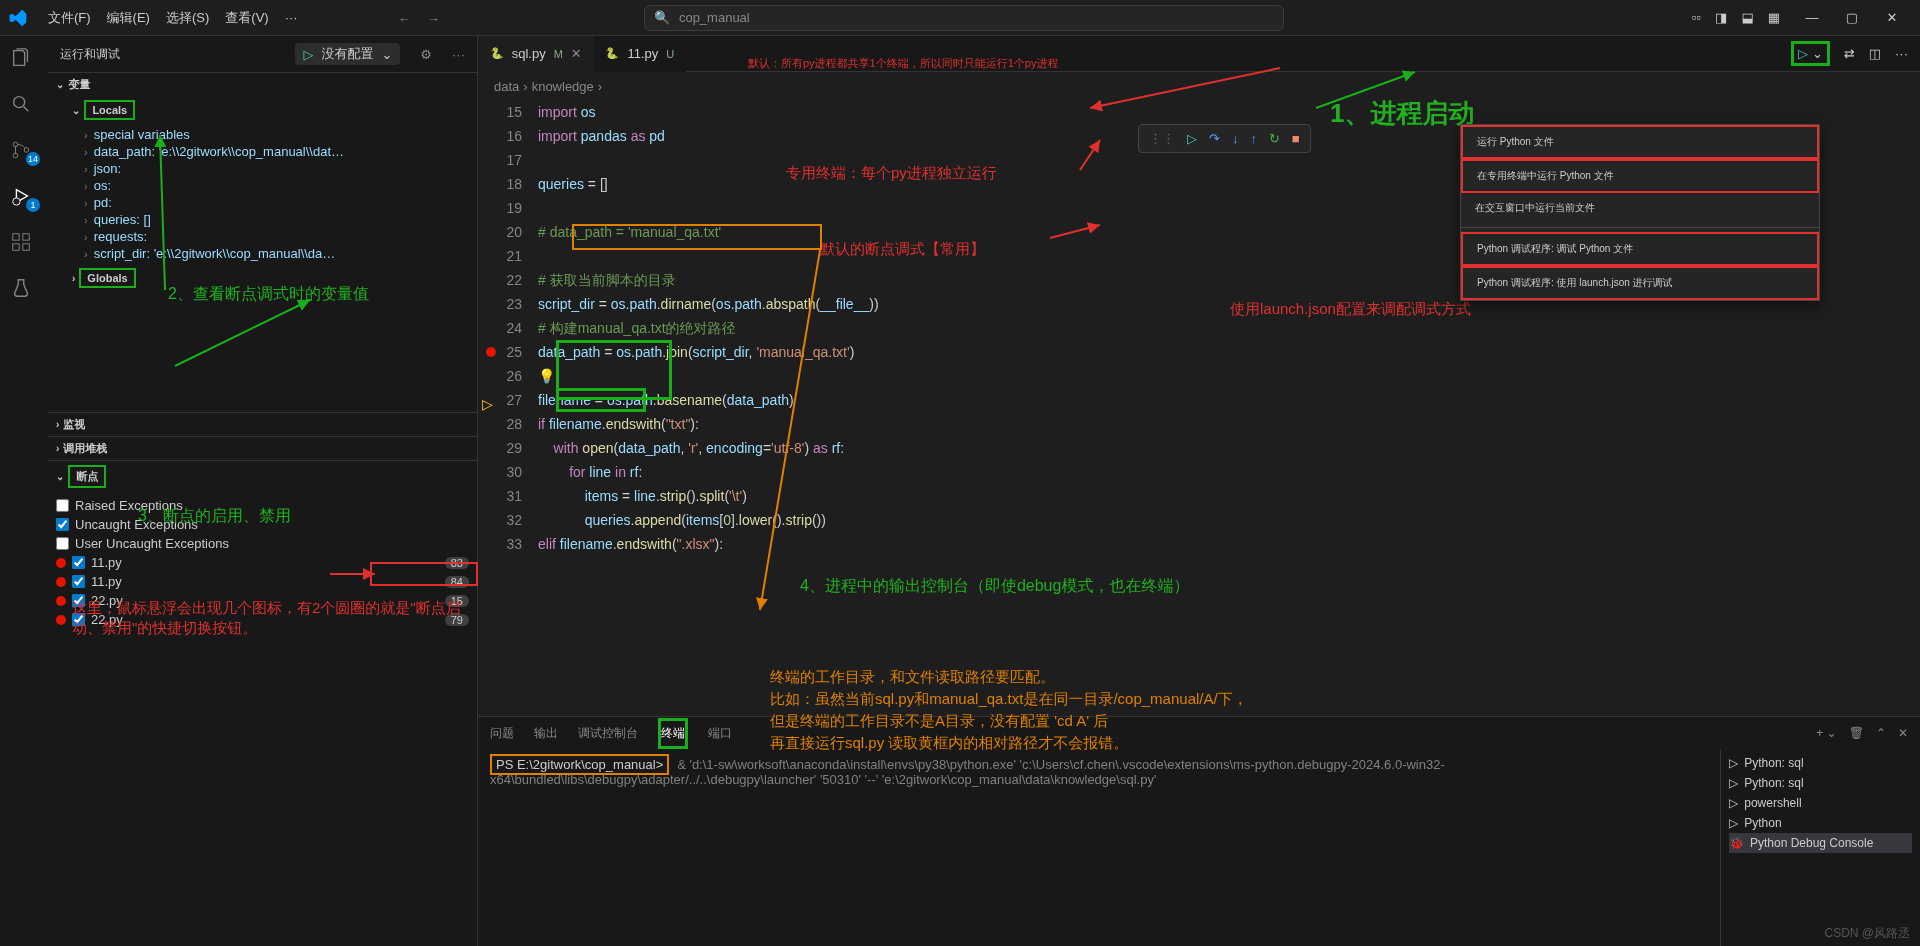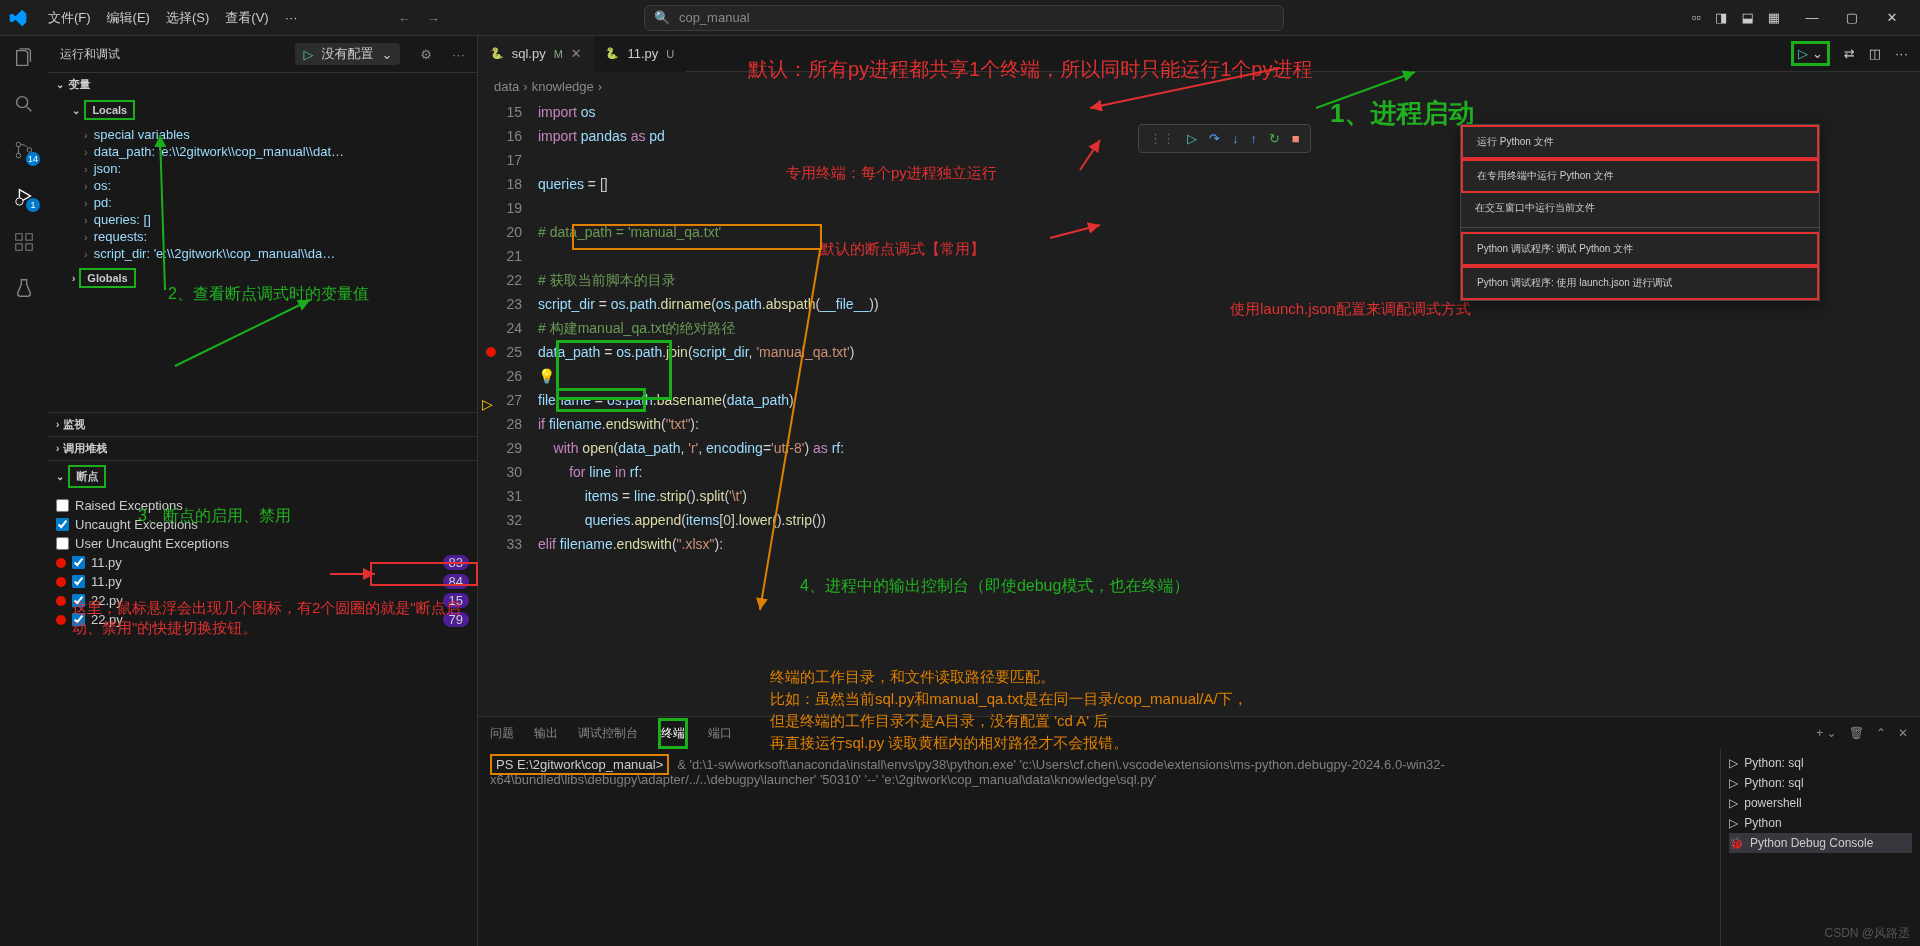--- a/index.html
+++ b/index.html
@@ -10,21 +10,21 @@
 .title-bar .dots { margin-left: 8px; color: #ccc; }
 .title-bar .nav-arrows { display: flex; gap: 16px; margin-left: 100px; color: #888; }
 .title-bar .search-box { flex: 0 0 640px; margin: 0 auto; height: 26px; background: #252526; border: 1px solid #3c3c3c; border-radius: 6px; display: flex; align-items: center; padding: 0 10px; gap: 8px; color: #888; }
 .title-bar .right-icons { display: flex; gap: 14px; margin-left: auto; align-items: center; }
 .title-bar .right-icons span { cursor: pointer; }
 .win-controls { display: flex; gap: 0; margin-left: 12px; }
 .win-controls span { width: 40px; height: 30px; display: flex; align-items: center; justify-content: center; }
 
 .main { display: flex; height: calc(100% - 36px); }
 .activity-bar { width: 48px; background: #181818; display: flex; flex-direction: column; align-items: center; padding-top: 8px; gap: 18px; }
-.activity-bar .icon { width: 28px; height: 28px; display: flex; align-items: center; justify-content: center; color: #858585; position: relative; cursor: pointer; }
+.activity-bar .icon { width: 28px; height: 28px; display: flex; align-items: center; justify-content: flex-start; color: #858585; position: relative; cursor: pointer; }
 .activity-bar .icon.active { color: #fff; }
 .activity-bar .badge { position: absolute; right: -2px; bottom: -2px; background: #007acc; color: #fff; border-radius: 50%; font-size: 9px; min-width: 14px; height: 14px; display: flex; align-items: center; justify-content: center; }
 
 .sidebar { width: 430px; background: #181818; color: #ccc; display: flex; flex-direction: column; border-right: 1px solid #333; }
 .sidebar-header { height: 36px; display: flex; align-items: center; padding: 0 12px; gap: 12px; }
 .sidebar-title { font-size: 12px; }
 .run-config { display: flex; align-items: center; background: #2d2d2d; border-radius: 4px; padding: 2px 8px; gap: 8px; margin-left: auto; }
 .play-icon { color: #4ec9b0; }
 .gear { margin-left: 8px; color: #888; }
 
@@ -34,21 +34,21 @@
 .green-box { border: 2px solid #1aae1a; padding: 2px 6px; }
 
 .var-tree { padding: 2px 0 2px 20px; font-family: Consolas, monospace; font-size: 13px; }
 .var-line { display: flex; align-items: center; color: #9cdcfe; padding: 1px 0; white-space: nowrap; overflow: hidden; text-overflow: ellipsis; }
 .var-line .tc { color: #7a7a7a; margin-right: 6px; font-size: 11px; }
 
 .bp-list { padding: 4px 8px; }
 .bp-item { display: flex; align-items: center; gap: 6px; padding: 2px 0; font-size: 13px; }
 .bp-item input[type="checkbox"] { accent-color: #007acc; }
 .bp-item .red-dot { width: 10px; height: 10px; background: #e51400; border-radius: 50%; }
-.bp-badge { margin-left: auto; background: #4c1d95; color: #ccc; border-radius: 8px; padding: 0 6px; font-size: 13px; }
+.bp-badge { margin-left: auto; background: #404040; color: #ccc; border-radius: 8px; padding: 0 6px; font-size: 11px; }
 
 .annotation { color: #e03030; position: absolute; font-size: 15px; font-weight: 500; }
 .annotation-green { color: #20b020; position: absolute; font-size: 16px; font-weight: 500; }
 .annotation-orange { color: #e08000; position: absolute; font-size: 15px; }
 .red-box { border: 2px solid #e03030; position: absolute; }
 .green-box-abs { border: 3px solid #1aae1a; position: absolute; }
 .orange-box { border: 2px solid #e08000; position: absolute; }
 
 .editor-area { flex: 1; display: flex; flex-direction: column; background: #1e1e1e; position: relative; }
 .tabs { height: 36px; display: flex; align-items: center; background: #181818; border-bottom: 1px solid #333; }
@@ -445,21 +445,21 @@
             <div class="term-item active">
               <span>🐞</span>
               <span>Python Debug Console</span>
             </div>
           </div>
       </div>
     </div>
   </div>
 </div>
 
-<div class="annotation" style="left:748px; top:56px; font-size:20px;">默认：所有py进程都共享1个终端，所以同时只能运行1个py进程</div>
+<div class="annotation" style="left:748px; top:56px; font-size:11px;">默认：所有py进程都共享1个终端，所以同时只能运行1个py进程</div>
 <div class="annotation-green" style="left:1330px; top:96px; font-size:26px; font-weight:bold;">1、进程启动</div>
 <div class="annotation" style="left:786px; top:164px;">专用终端：每个py进程独立运行</div>
 <div class="annotation" style="left:820px; top:240px;">默认的断点调式【常用】</div>
 <div class="annotation" style="left:1230px; top:300px;">使用launch.json配置来调配调式方式</div>
 <div class="annotation-green" style="left:168px; top:284px;">2、查看断点调式时的变量值</div>
 <div class="annotation-green" style="left:138px; top:506px;">3、断点的启用、禁用</div>
 <div class="annotation" style="left:72px; top:598px; width:400px; line-height:20px;">这里，鼠标悬浮会出现几个图标，有2个圆圈的就是"断点启动、禁用"的快捷切换按钮。</div>
 <div class="annotation-green" style="left:800px; top:576px;">4、进程中的输出控制台（即使debug模式，也在终端）</div>
 <div class="annotation-orange" style="left:770px; top:668px;">终端的工作目录，和文件读取路径要匹配。</div>
 <div class="annotation-orange" style="left:770px; top:690px;">比如：虽然当前sql.py和manual_qa.txt是在同一目录/cop_manual/A/下，</div>

